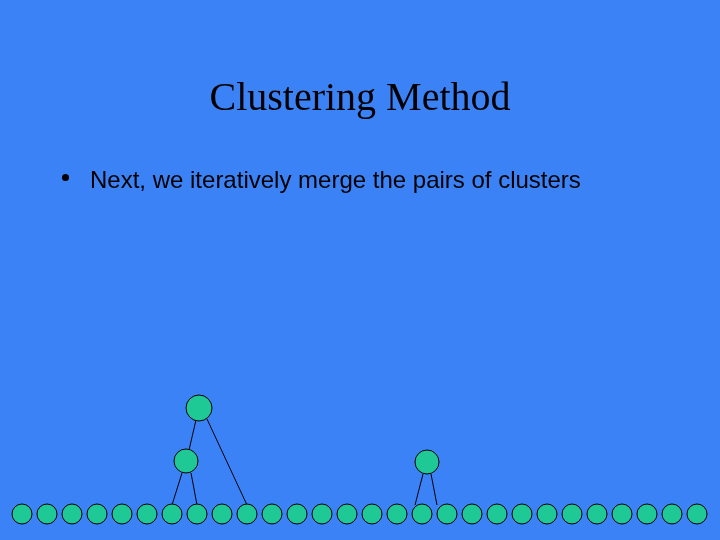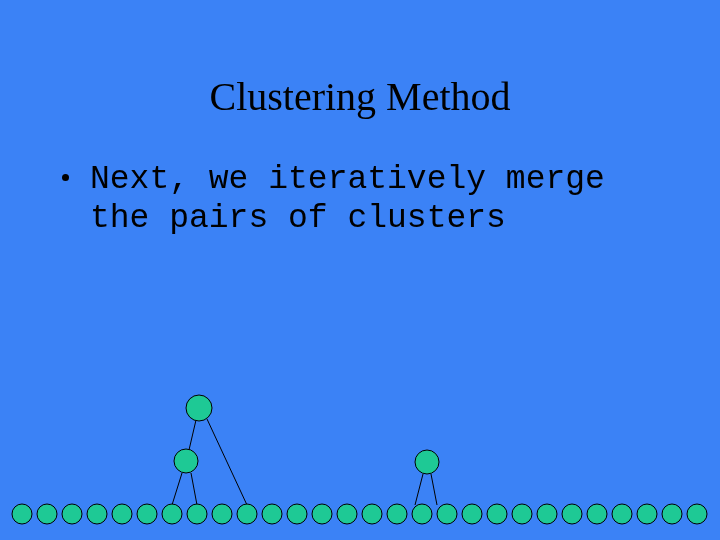--- a/index.html
+++ b/index.html
@@ -37,22 +37,22 @@
     left: 52px;
     top: 160px;
     width: 620px;
     list-style: none;
     margin: 0;
     padding: 0;
   }
   .bullet-item {
     position: relative;
     padding-left: 38px;
-    font-family: Liberation Mono, monospace;
-    font-size: 33px;
+    font-family: Liberation Sans, sans-serif;
+    font-size: 24px;
     line-height: 39px;
     color: #000000;
   }
   .bullet-marker {
     position: absolute;
     left: 10px;
     top: 14px;
     width: 7px;
     height: 7px;
     background: #000000;

